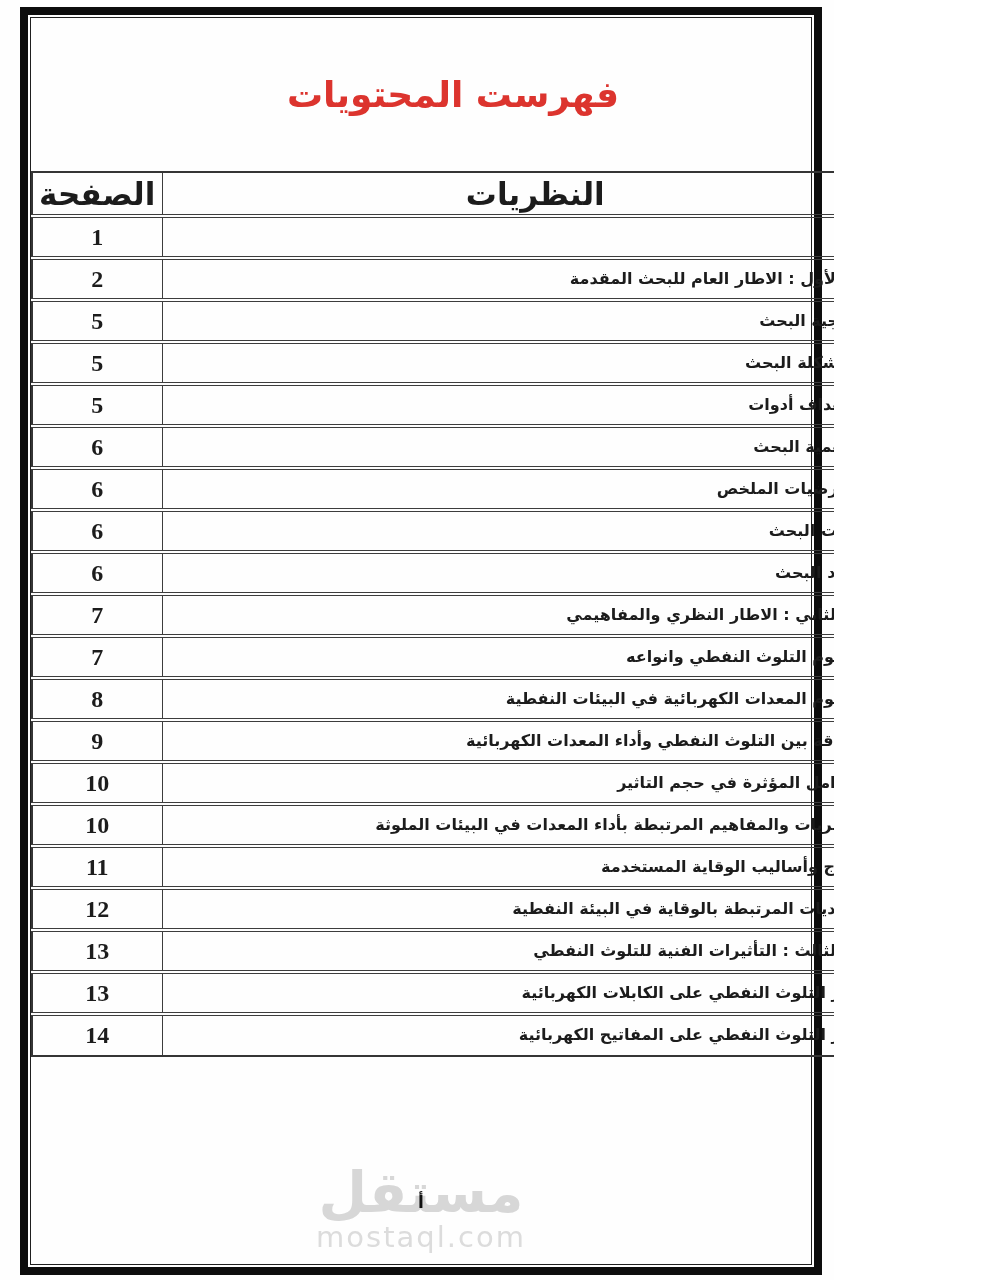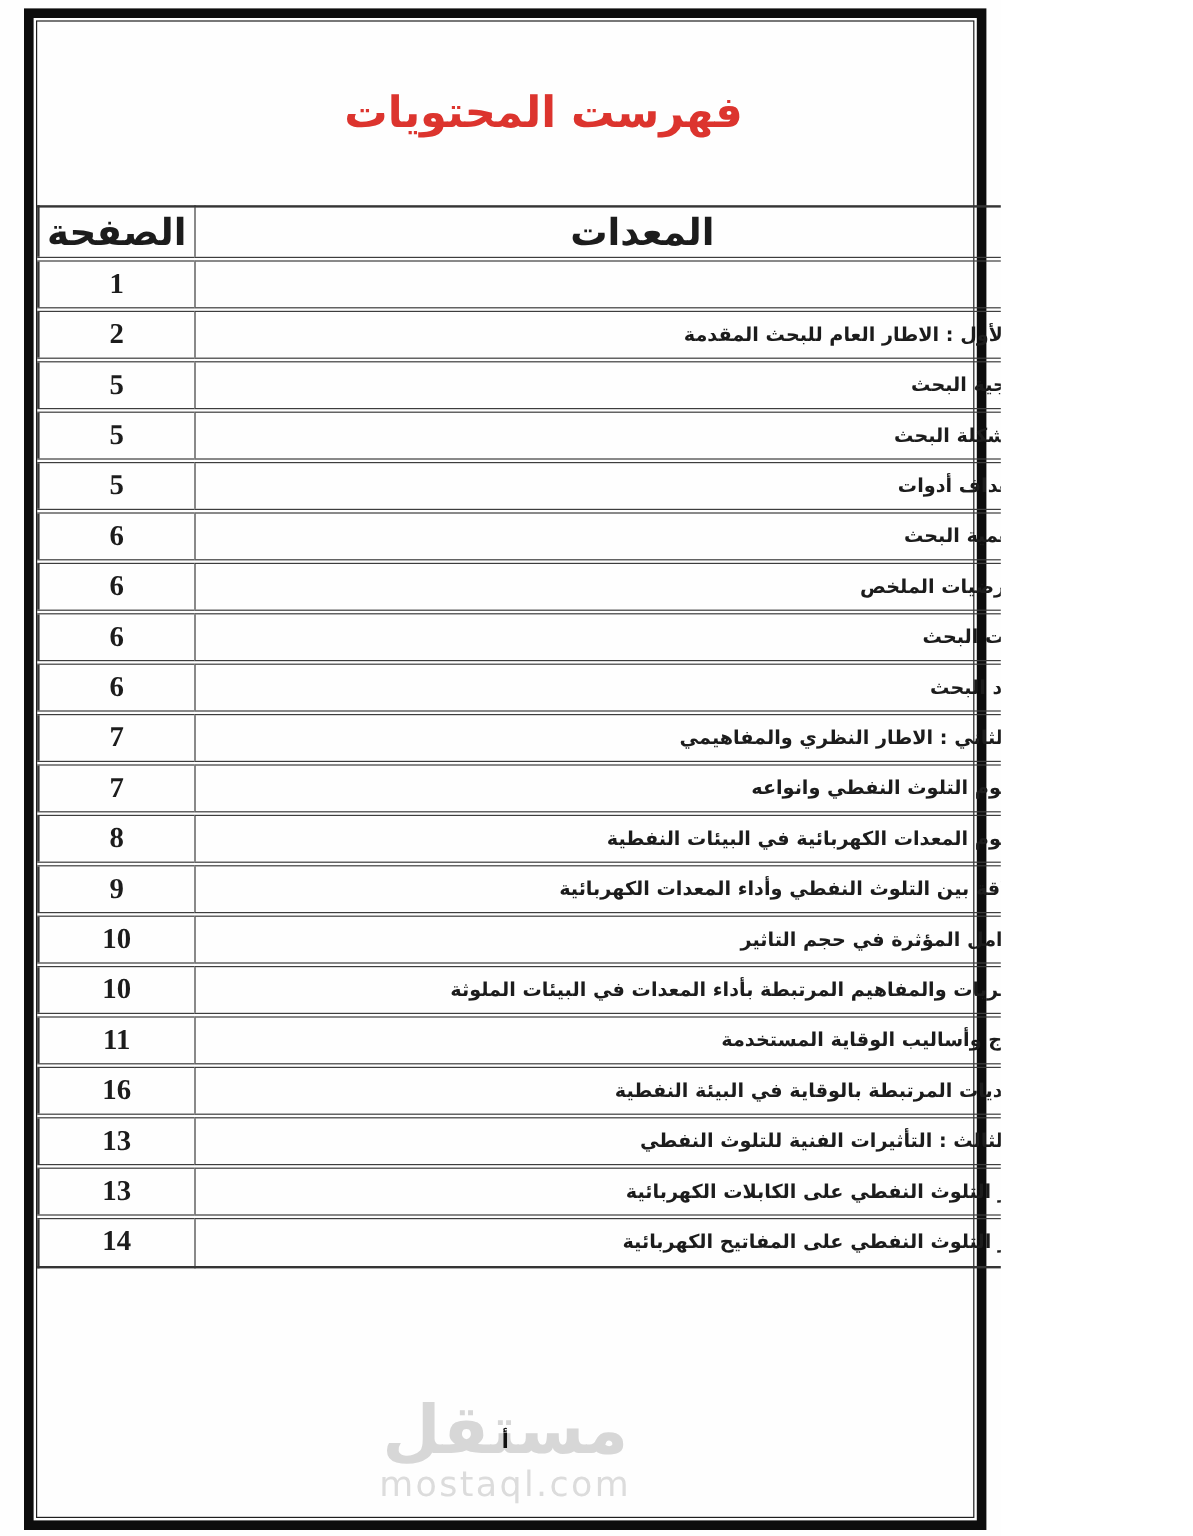--- a/index.html
+++ b/index.html
@@ -49,21 +49,21 @@
 
       <h1 class="title" style="color: rgb(220, 52, 46);">فهرست المحتويات</h1>
 
       <table class="toc" dir="rtl">
         <colgroup>
           <col class="c-subject">
           <col class="c-page">
         </colgroup>
         <thead>
           <tr>
-            <th>المعدات</th>
+            <th>النظريات</th>
             <th>الصفحة</th>
           </tr>
         </thead>
         <tbody>
   <tr>
     <td class="subject">الملخص</td>
     <td class="pagenum">1</td>
   </tr>
 
   <tr>
@@ -136,21 +136,21 @@
     <td class="pagenum">10</td>
   </tr>
 
   <tr>
     <td class="subject">6.2 نماذج وأساليب الوقاية المستخدمة</td>
     <td class="pagenum">11</td>
   </tr>
 
   <tr>
     <td class="subject">7.2 التحديات المرتبطة بالوقاية في البيئة النفطية</td>
-    <td class="pagenum">16</td>
+    <td class="pagenum">12</td>
   </tr>
 
   <tr>
     <td class="subject">الفصل الثالث : التأثيرات الفنية للتلوث النفطي</td>
     <td class="pagenum">13</td>
   </tr>
 
   <tr>
     <td class="subject">1.3 تأثير التلوث النفطي على الكابلات الكهربائية</td>
     <td class="pagenum">13</td>

